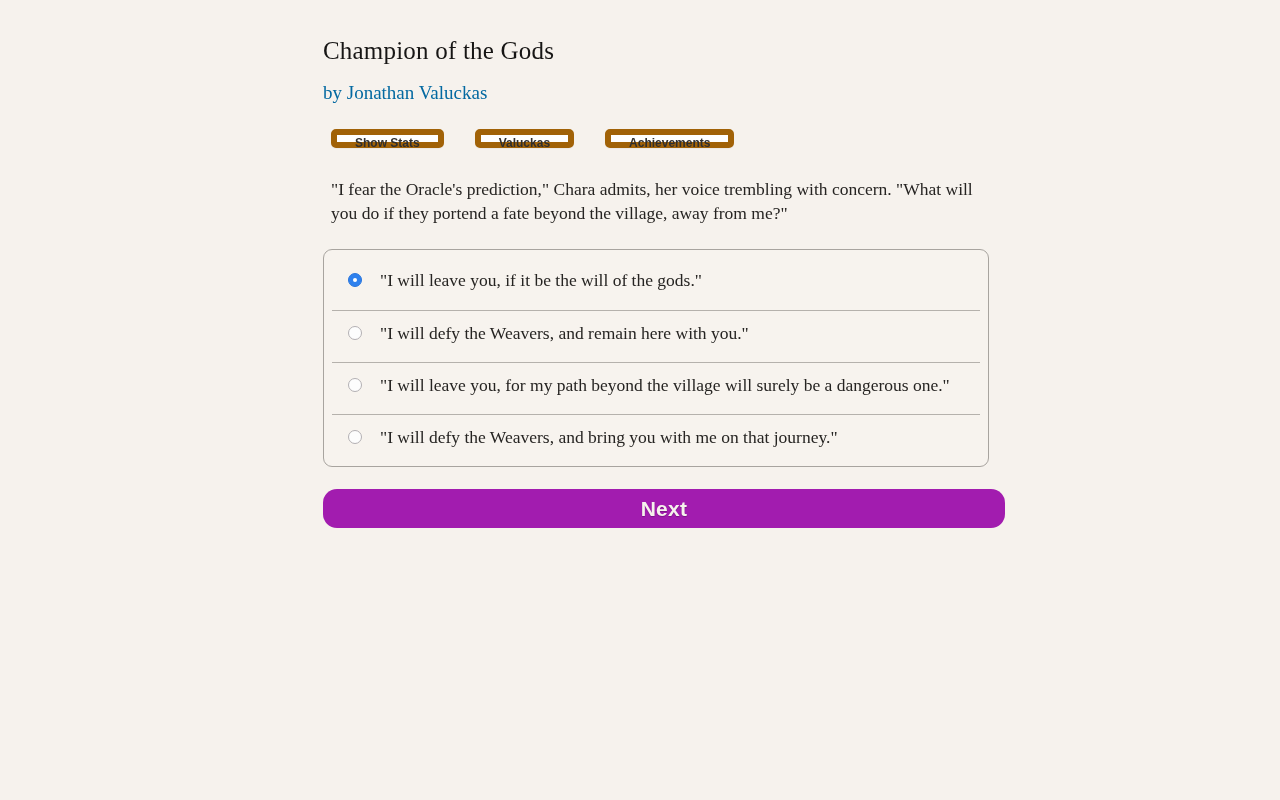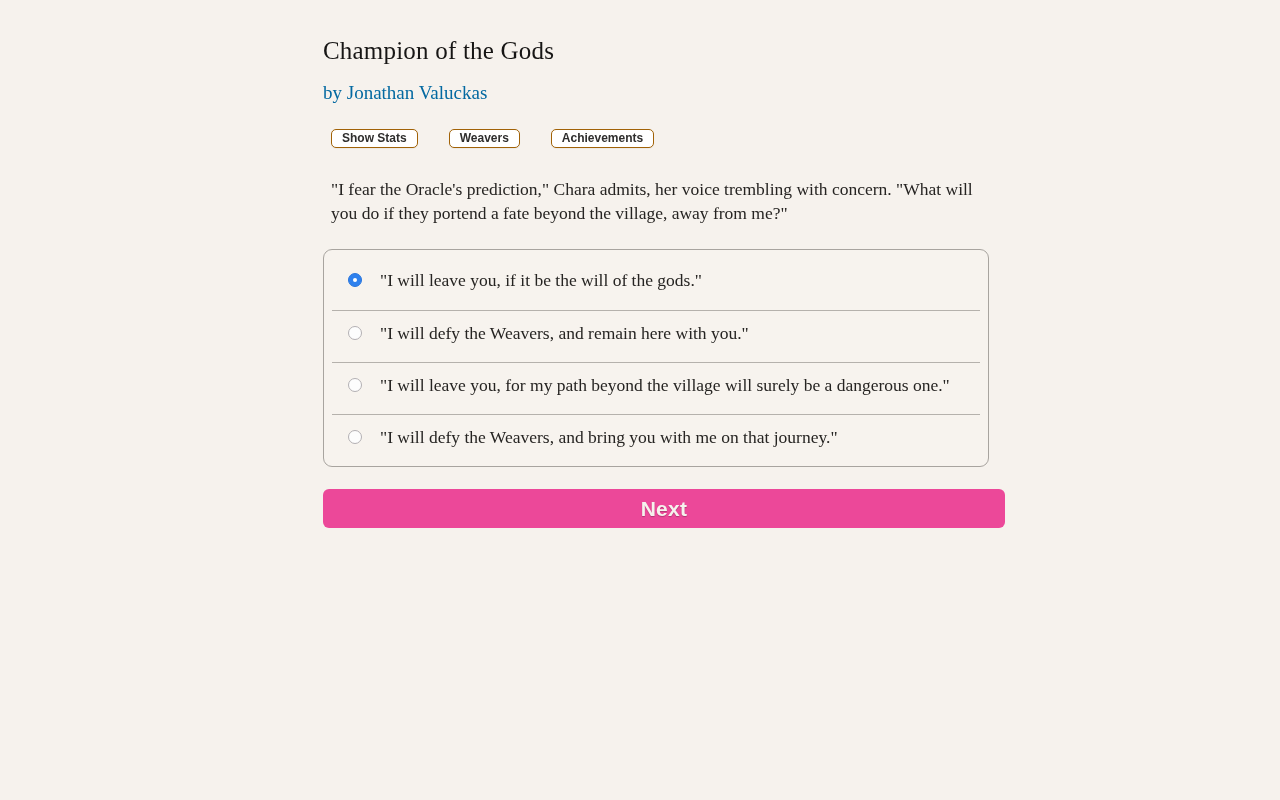--- a/index.html
+++ b/index.html
@@ -30,23 +30,23 @@
     margin-top: 17px;
     display: flex;
     gap: 15px;
   }
   .toolbar button {
     font-family: "Liberation Sans", sans-serif;
     font-size: 12px;
     font-weight: 600;
     color: #2f2e2d;
     background: #ffffff;
-    border: 1px solid #a16207;
+    border: 6px solid #a16207;
     border-radius: 5px;
-    padding: 2px 10px 3px;
+    padding: 2px 18px 3px;
     height: 19px;
     line-height: 13px;
     cursor: pointer;
     box-shadow: 0 1px 1px rgba(0,0,0,0.04);
   }
   .story { margin-top: 21px; }
   .story p {
     font-size: 17.5px;
     line-height: 24px;
     margin-bottom: 24px;
@@ -95,44 +95,44 @@
   .choice-label {
     font-size: 17.5px;
     color: #262422;
     line-height: 22px;
   }
   .next-button {
     display: block;
     width: 100%;
     margin-top: 22px;
     height: 39px;
-    background: #ec4899;
+    background: #a21caf;
     border: none;
-    border-radius: 6px;
+    border-radius: 14px;
     font-family: "Liberation Sans", sans-serif;
     font-size: 21px;
     font-weight: 700;
     color: #f6f2ed;
     letter-spacing: 0.3px;
     cursor: pointer;
     text-shadow: 0 1px 1px rgba(0,0,0,0.25);
   }
 </style>
 </head>
 <body>
 
 <div class="content">
 
   <h1 class="game-title">Champion of the Gods</h1>
 
   <div class="game-author">by Jonathan Valuckas</div>
 
   <div class="toolbar">
     <button>Show Stats</button>
-    <button>Weavers</button>
+    <button>Valuckas</button>
     <button>Achievements</button>
   </div>
 
   <div class="story">
     <p>"I fear the Oracle's prediction," Chara admits, her voice trembling with concern. "What will you do if they portend a fate beyond the village, away from me?"</p>
   </div>
 
   <div class="choice-box">
     <label class="choice-row">
       <input type="radio" name="choice" checked="" style="">

